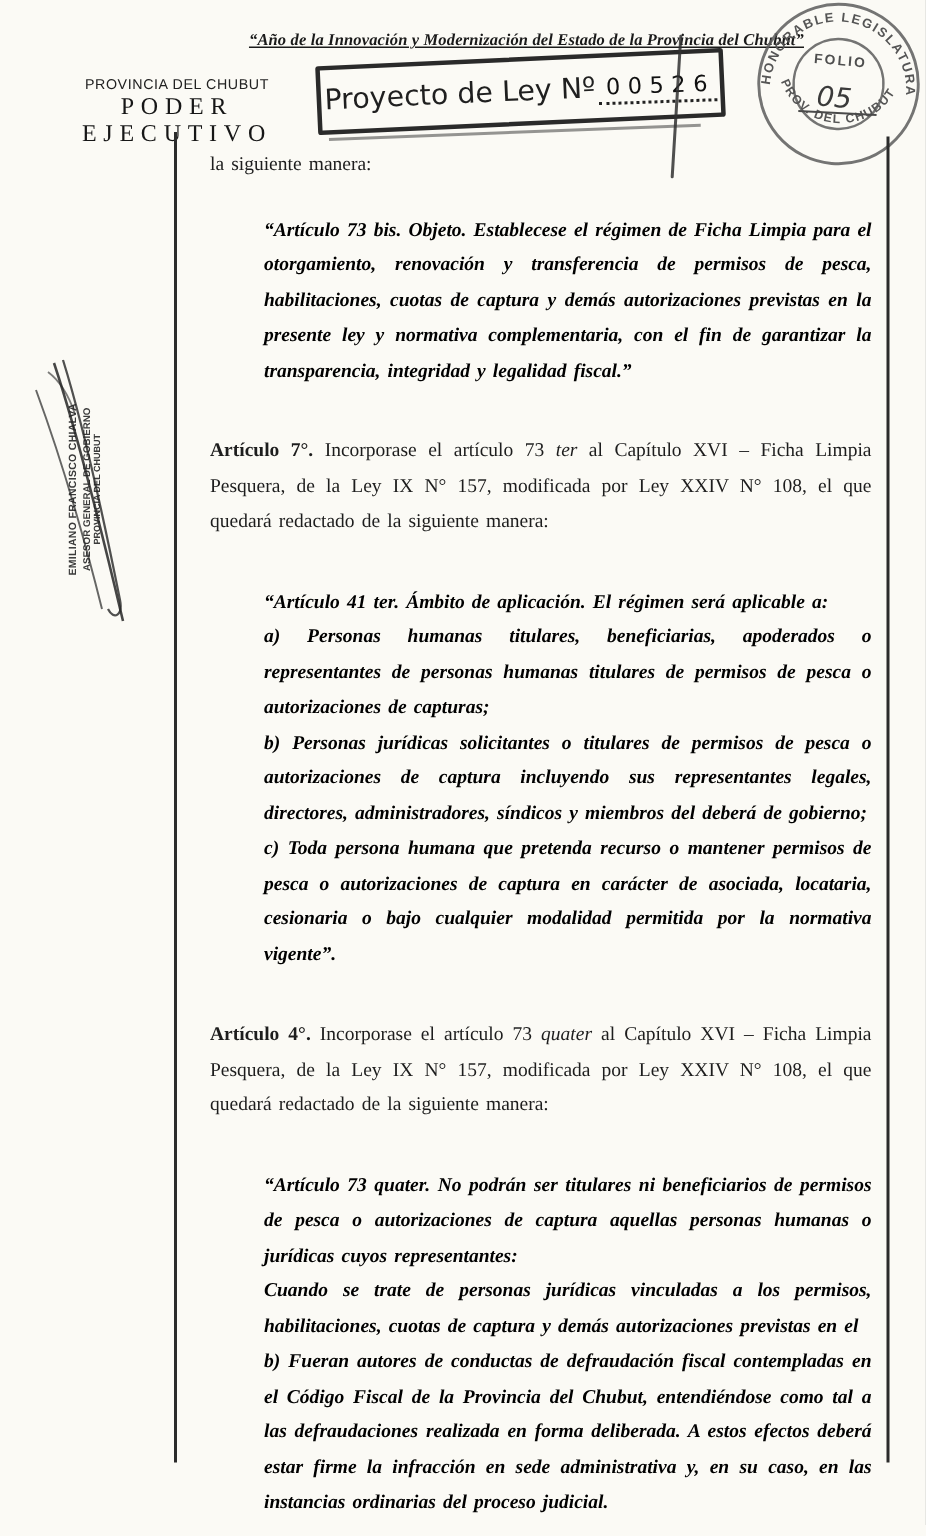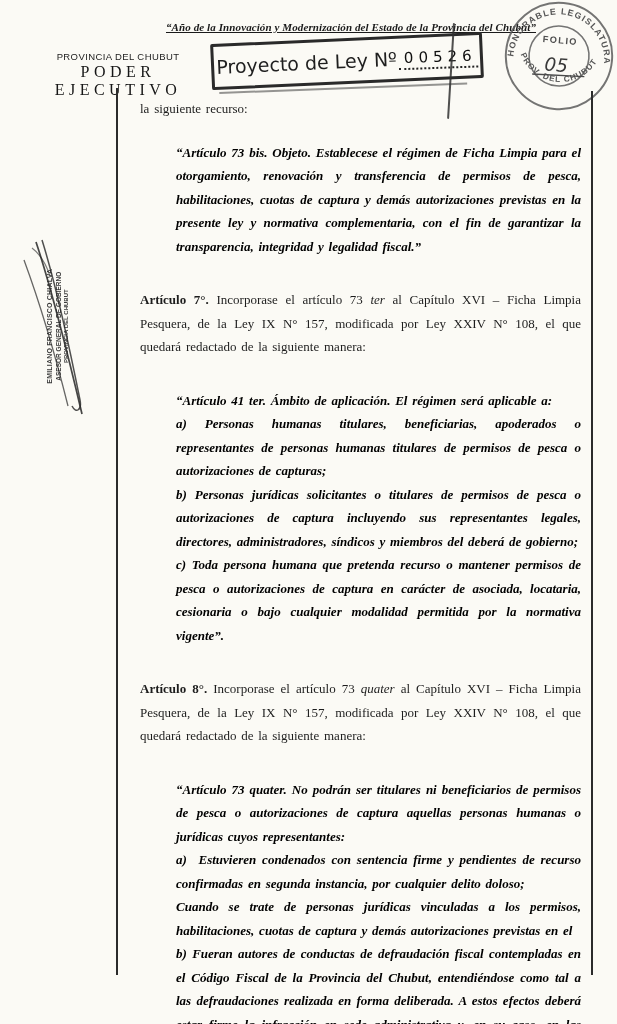--- a/index.html
+++ b/index.html
@@ -117,38 +117,37 @@
     <svg class="sig-strokes" viewBox="0 0 112 182">
       <path d="M 34 4 C 46 40, 62 100, 80 176" fill="none" stroke="#262626" stroke-width="1.7" opacity=".85"></path>
       <path d="M 40 2 C 50 34, 64 92, 78 162 C 80 172, 74 176, 70 168" fill="none" stroke="#262626" stroke-width="1.5" opacity=".8"></path>
       <path d="M 22 22 C 36 60, 52 112, 66 168" fill="none" stroke="#262626" stroke-width="1.3" opacity=".7"></path>
       <path d="M 30 10 C 38 16, 44 26, 48 38" fill="none" stroke="#262626" stroke-width="1.2" opacity=".6"></path>
     </svg>
   </div>
 
   <main class="body-text">
 
-    <p class="para">la siguiente recurso:</p>
+    <p class="para">la siguiente manera:</p>
 
     <div class="quote">
       <p class="q-line">“Artículo 73 bis. Objeto. Establecese el régimen de Ficha Limpia para el otorgamiento, renovación y transferencia de permisos de pesca, habilitaciones, cuotas de captura y demás autorizaciones previstas en la presente ley y normativa complementaria, con el fin de garantizar la transparencia, integridad y legalidad fiscal.”</p>
     </div>
 
     <p class="article"><span class="lead">Artículo 7°.</span><span> Incorporase el artículo 73 </span><span class="em">ter</span><span> al Capítulo XVI – Ficha Limpia Pesquera, de la Ley IX N° 157, modificada por Ley XXIV N° 108, el que quedará redactado de la siguiente manera:</span></p>
 
     <div class="quote">
       <p class="q-line">“Artículo 41 ter. Ámbito de aplicación. El régimen será aplicable a:</p>
       <p class="q-line">a) Personas humanas titulares, beneficiarias, apoderados o representantes de personas humanas titulares de permisos de pesca o autorizaciones de capturas;</p>
       <p class="q-line">b) Personas jurídicas solicitantes o titulares de permisos de pesca o autorizaciones de captura incluyendo sus representantes legales, directores, administradores, síndicos y miembros del deberá de gobierno;</p>
       <p class="q-line">c) Toda persona humana que pretenda recurso o mantener permisos de pesca o autorizaciones de captura en carácter de asociada, locataria, cesionaria o bajo cualquier modalidad permitida por la normativa vigente”.</p>
     </div>
 
-    <p class="article"><span class="lead">Artículo 8°.</span><span> Incorporase el artículo 73 </span><span class="em">quater</span><span> al Capítulo XVI – Ficha Limpia Pesquera, de la Ley IX N° 157, modificada por Ley XXIV N° 108, el que quedará redactado de la siguiente manera:</span></p>
+    <p class="article"><span class="lead">Artículo 4°.</span><span> Incorporase el artículo 73 </span><span class="em">quater</span><span> al Capítulo XVI – Ficha Limpia Pesquera, de la Ley IX N° 157, modificada por Ley XXIV N° 108, el que quedará redactado de la siguiente manera:</span></p>
 
     <div class="quote">
       <p class="q-line">“Artículo 73 quater. No podrán ser titulares ni beneficiarios de permisos de pesca o autorizaciones de captura aquellas personas humanas o jurídicas cuyos representantes:</p>
-      <p class="q-line">a)&nbsp; Estuvieren condenados con sentencia firme y pendientes de recurso confirmadas en segunda instancia, por cualquier delito doloso;</p>
       <p class="q-line">Cuando se trate de personas jurídicas vinculadas a los permisos, habilitaciones, cuotas de captura y demás autorizaciones previstas en el</p>
       <p class="q-line">b) Fueran autores de conductas de defraudación fiscal contempladas en el Código Fiscal de la Provincia del Chubut, entendiéndose como tal a las defraudaciones realizada en forma deliberada. A estos efectos deberá estar firme la infracción en sede administrativa y, en su caso, en las instancias ordinarias del proceso judicial.</p>
     </div>
 
   </main>
 </div>
 
 </body></html>

